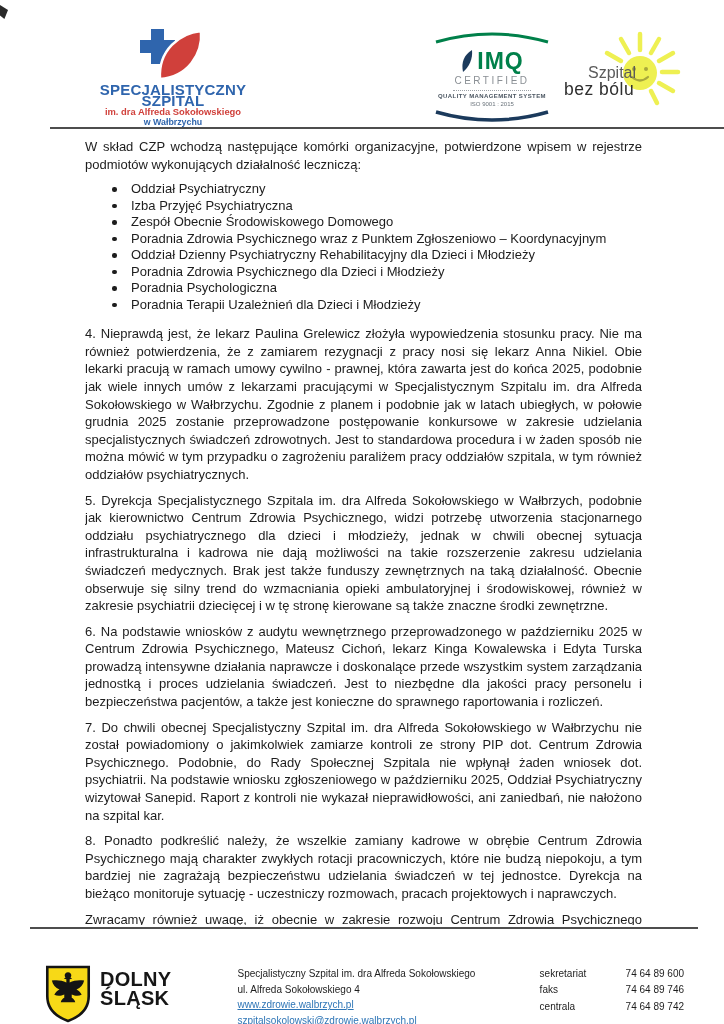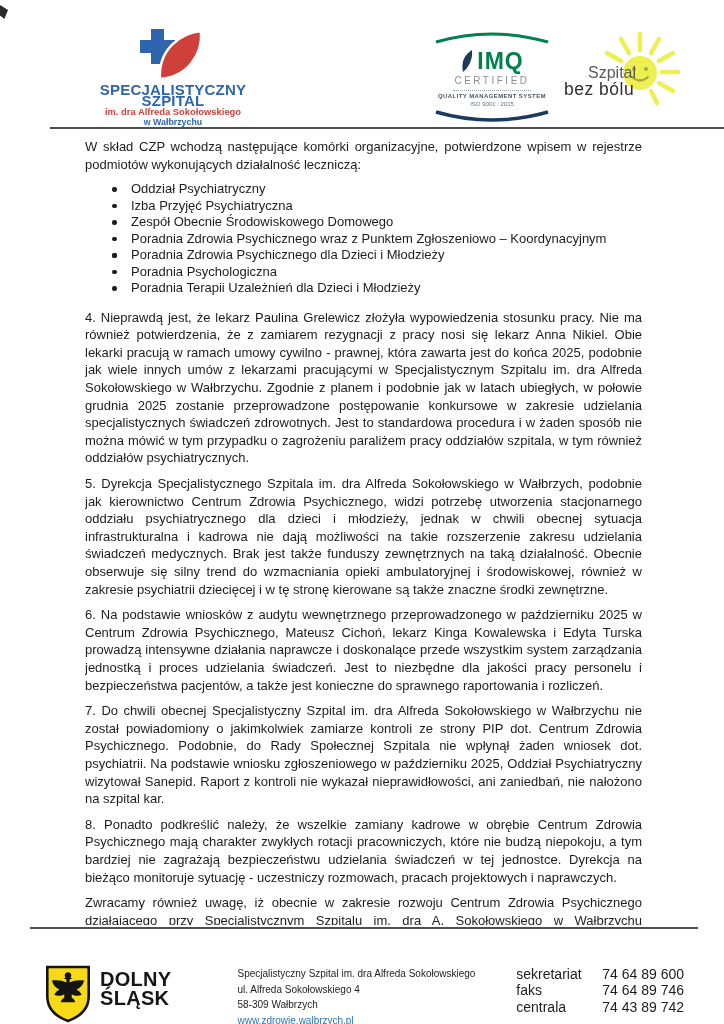--- a/index.html
+++ b/index.html
@@ -43,21 +43,21 @@
   .bullets .dot{position:absolute;left:27px;top:6px;width:4.5px;height:4.5px;border-radius:50%;background:#1d1d1d;}
 
   
   .footer-rule{position:absolute;top:927px;left:30px;right:26px;border-top:2.5px solid #4e4e4e;}
   .letter-footer{position:absolute;top:965px;left:45px;right:25px;display:flex;align-items:flex-start;gap:40px;}
   .dolny{display:flex;align-items:flex-start;gap:9px;}
   .dolny-text{font-size:20px;font-weight:900;line-height:19px;letter-spacing:.3px;color:#161616;padding-top:5px;}
   .addr{margin-left:26px;font-size:10px;line-height:15.6px;color:#1d1d1d;padding-top:1px;}
   .addr a{display:block;color:#2e75b6;text-decoration:underline;}
   .contacts{margin-left:auto;margin-right:15px;display:grid;grid-template-columns:86px auto;
-            font-size:14px;line-height:16.4px;color:#1d1d1d;padding-top:1px;}
+            font-size:10px;line-height:16.4px;color:#1d1d1d;padding-top:1px;}
 </style>
 </head>
 <body>
 
 <div class="page">
 
   <div class="artifact"></div>
 
   <header class="letterhead">
 
@@ -118,21 +118,21 @@
   <div class="header-rule"></div>
 
   <main class="letter-body">
     <p>W skład CZP wchodzą następujące komórki organizacyjne, potwierdzone wpisem w rejestrze podmiotów wykonujących działalność leczniczą:</p>
 
     <ul class="bullets">
       <li><span class="dot"></span><span>Oddział Psychiatryczny</span></li>
       <li><span class="dot"></span><span>Izba Przyjęć Psychiatryczna</span></li>
       <li><span class="dot"></span><span>Zespół Obecnie Środowiskowego Domowego</span></li>
       <li><span class="dot"></span><span>Poradnia Zdrowia Psychicznego wraz z Punktem Zgłoszeniowo – Koordynacyjnym</span></li>
-      <li><span class="dot"></span></li>
+      <li><span class="dot"></span><span>Oddział Dzienny Psychiatryczny Rehabilitacyjny dla Dzieci i Młodzieży</span></li>
       <li><span class="dot"></span><span>Poradnia Zdrowia Psychicznego dla Dzieci i Młodzieży</span></li>
       <li><span class="dot"></span><span>Poradnia Psychologiczna</span></li>
       <li><span class="dot"></span><span>Poradnia Terapii Uzależnień dla Dzieci i Młodzieży</span></li>
     </ul>
 
     <p>4. Nieprawdą jest, że lekarz Paulina Grelewicz złożyła wypowiedzenia stosunku pracy. Nie ma również potwierdzenia, że z zamiarem rezygnacji z pracy nosi się lekarz Anna Nikiel. Obie lekarki pracują w ramach umowy cywilno - prawnej, która zawarta jest do końca 2025, podobnie jak wiele innych umów z lekarzami pracującymi w Specjalistycznym Szpitalu im. dra Alfreda Sokołowskiego w Wałbrzychu. Zgodnie z planem i podobnie jak w latach ubiegłych, w połowie grudnia 2025 zostanie przeprowadzone postępowanie konkursowe w zakresie udzielania specjalistycznych świadczeń zdrowotnych. Jest to standardowa procedura i w żaden sposób nie można mówić w tym przypadku o zagrożeniu paraliżem pracy oddziałów szpitala, w tym również oddziałów psychiatrycznych.</p>
     <p>5. Dyrekcja Specjalistycznego Szpitala im. dra Alfreda Sokołowskiego w Wałbrzych, podobnie jak kierownictwo Centrum Zdrowia Psychicznego, widzi potrzebę utworzenia stacjonarnego oddziału psychiatrycznego dla dzieci i młodzieży, jednak w chwili obecnej sytuacja infrastrukturalna i kadrowa nie dają możliwości na takie rozszerzenie zakresu udzielania świadczeń medycznych. Brak jest także funduszy zewnętrznych na taką działalność. Obecnie obserwuje się silny trend do wzmacniania opieki ambulatoryjnej i środowiskowej, również w zakresie psychiatrii dziecięcej i w tę stronę kierowane są także znaczne środki zewnętrzne.</p>
     <p>6. Na podstawie wniosków z audytu wewnętrznego przeprowadzonego w październiku 2025 w Centrum Zdrowia Psychicznego, Mateusz Cichoń, lekarz Kinga Kowalewska i Edyta Turska prowadzą intensywne działania naprawcze i doskonalące przede wszystkim system zarządzania jednostką i proces udzielania świadczeń. Jest to niezbędne dla jakości pracy personelu i bezpieczeństwa pacjentów, a także jest konieczne do sprawnego raportowania i rozliczeń.</p>
     <p>7. Do chwili obecnej Specjalistyczny Szpital im. dra Alfreda Sokołowskiego w Wałbrzychu nie został powiadomiony o jakimkolwiek zamiarze kontroli ze strony PIP dot. Centrum Zdrowia Psychicznego. Podobnie, do Rady Społecznej Szpitala nie wpłynął żaden wniosek dot. psychiatrii. Na podstawie wniosku zgłoszeniowego w październiku 2025, Oddział Psychiatryczny wizytował Sanepid. Raport z kontroli nie wykazał nieprawidłowości, ani zaniedbań, nie nałożono na szpital kar.</p>
     <p>8. Ponadto podkreślić należy, że wszelkie zamiany kadrowe w obrębie Centrum Zdrowia Psychicznego mają charakter zwykłych rotacji pracowniczych, które nie budzą niepokoju, a tym bardziej nie zagrażają bezpieczeństwu udzielania świadczeń w tej jednostce. Dyrekcja na bieżąco monitoruje sytuację - uczestniczy rozmowach, pracach projektowych i naprawczych.</p>
@@ -150,29 +150,28 @@
       </svg>
       <div class="dolny-text">
         <div>DOLNY</div>
         <div>ŚLĄSK</div>
       </div>
     </div>
 
     <div class="addr">
       <div>Specjalistyczny Szpital im. dra Alfreda Sokołowskiego</div>
       <div>ul. Alfreda Sokołowskiego 4</div>
-      <div>58-309 Wałbrzych</div>
       <a href="#">www.zdrowie.walbrzych.pl</a>
       <a href="#">szpitalsokolowski@zdrowie.walbrzych.pl</a>
     </div>
 
     <div class="contacts">
       <span>sekretariat</span>
       <span>74 64 89 600</span>
       <span>faks</span>
       <span>74 64 89 746</span>
       <span>centrala</span>
-      <span>74 43 89 742</span>
+      <span>74 64 89 742</span>
     </div>
 
   </footer>
 
 </div>
 
 </body></html>

